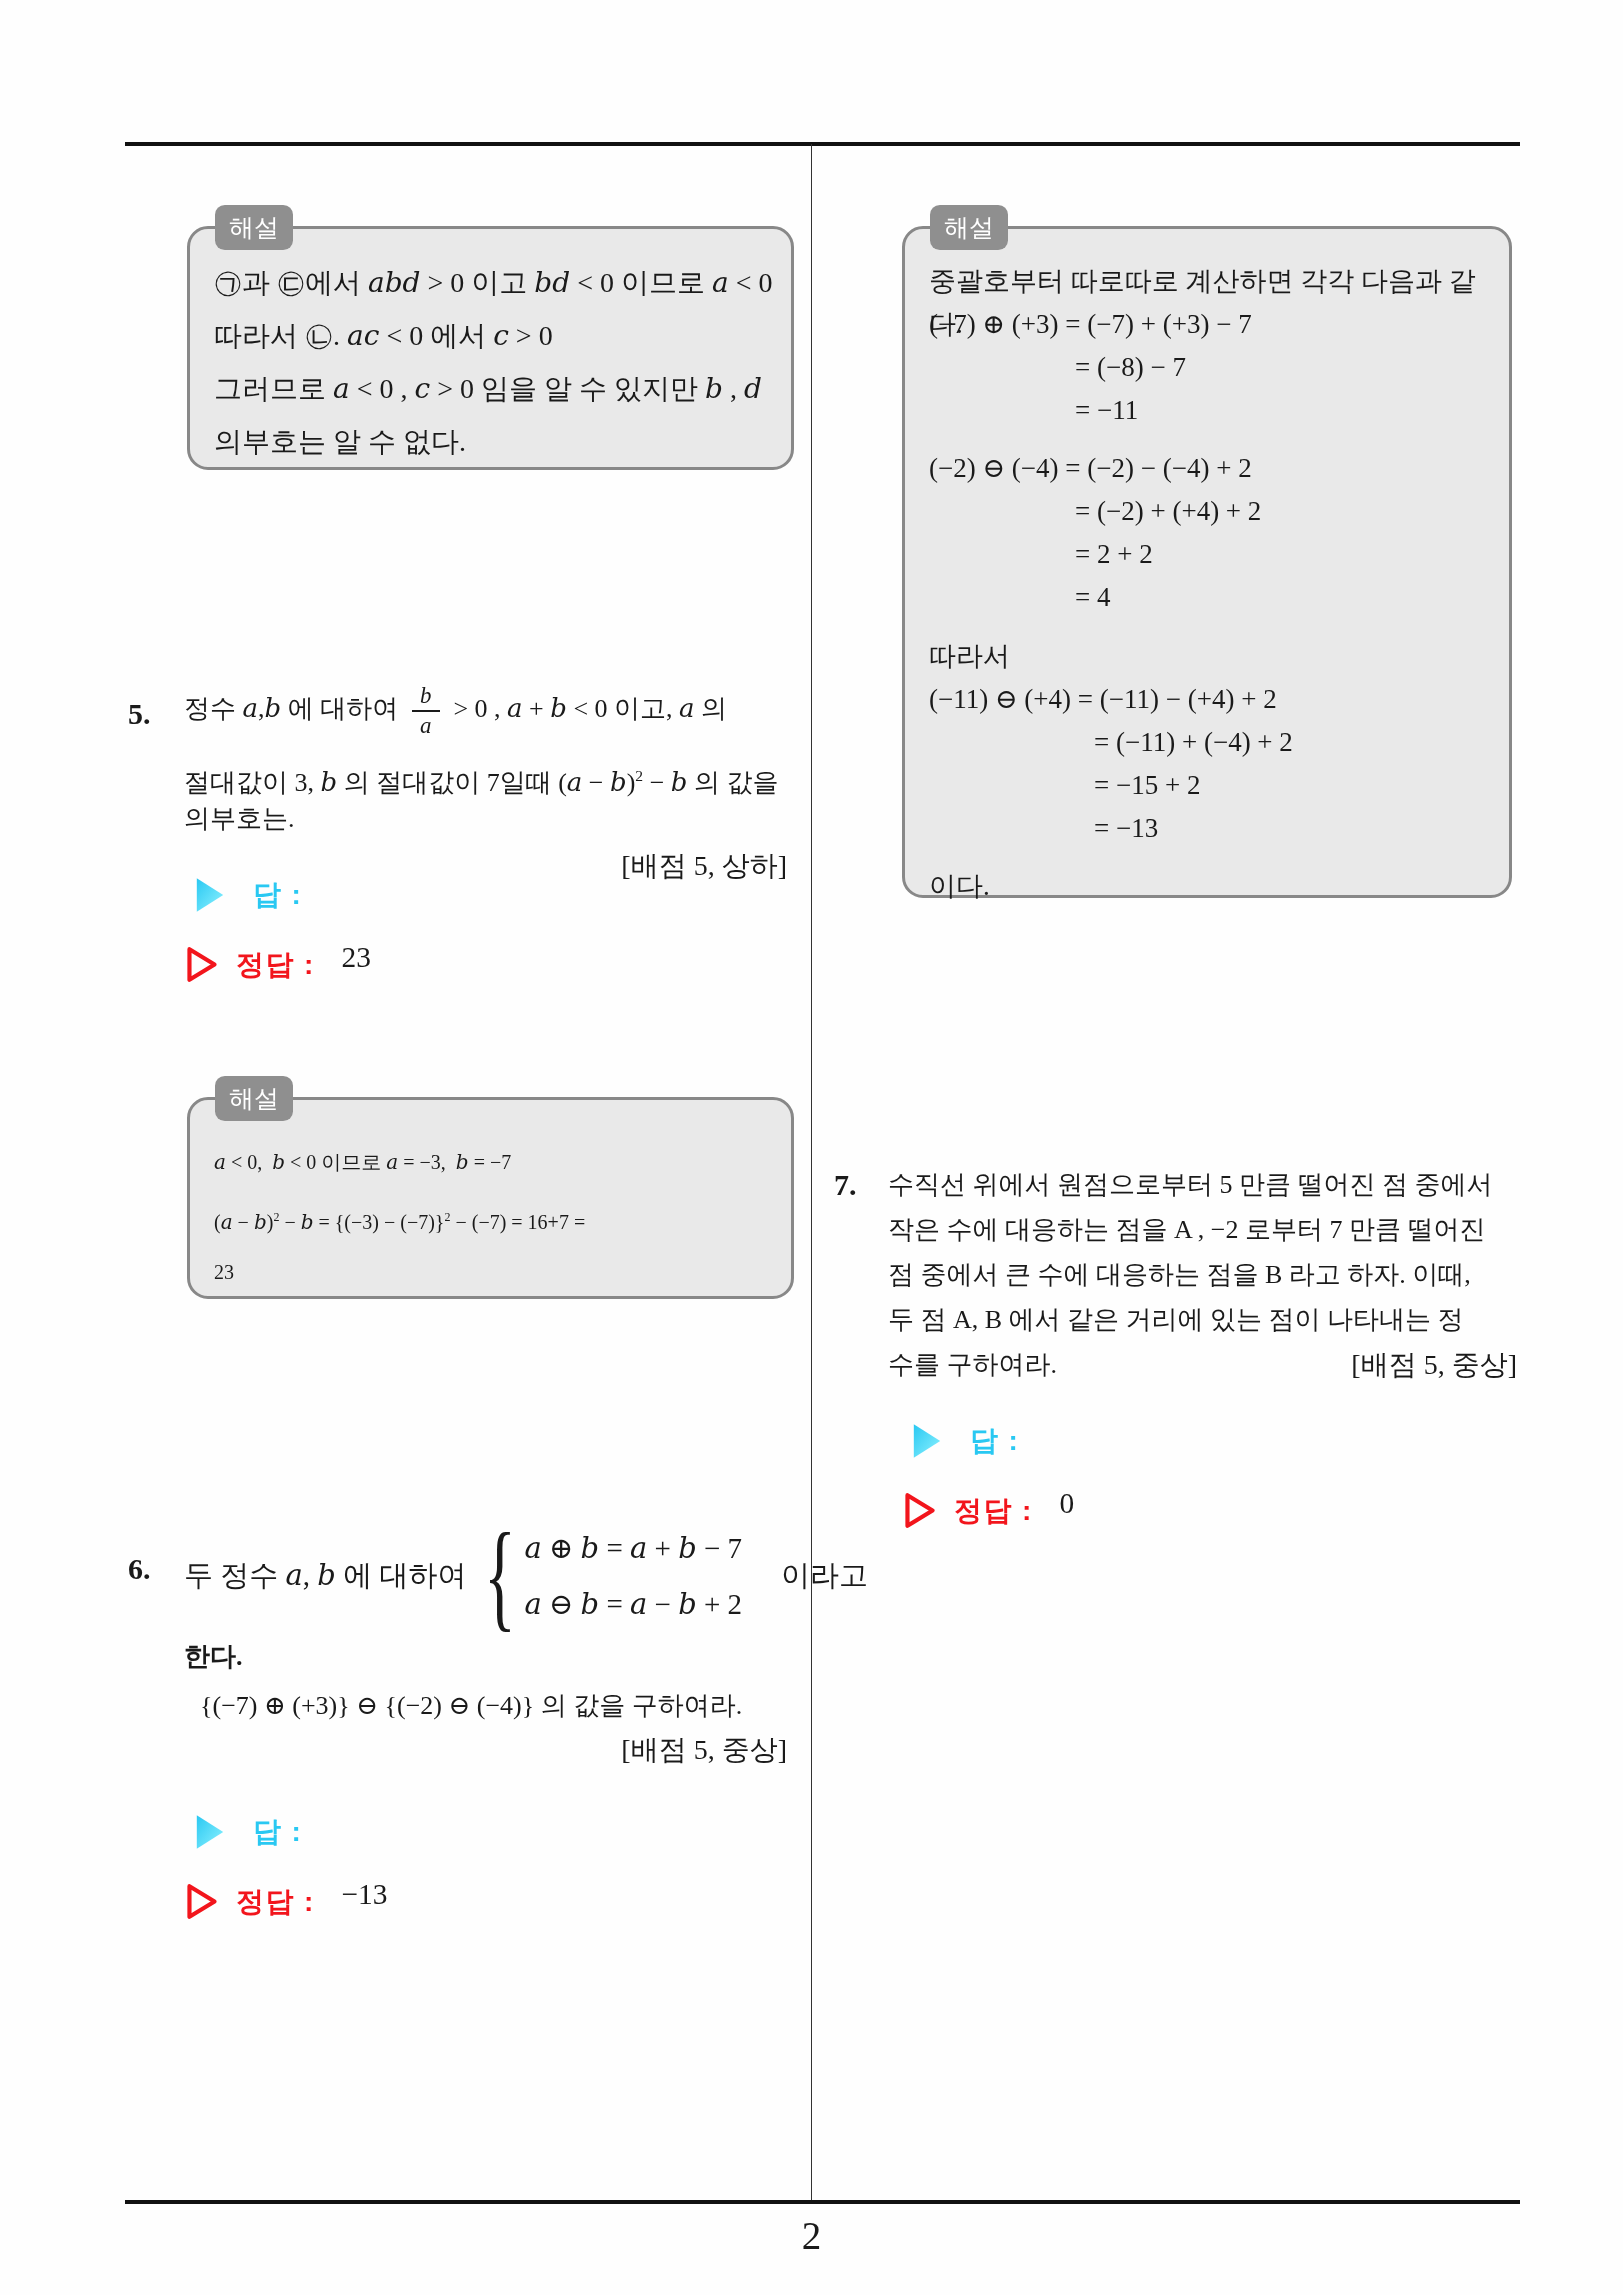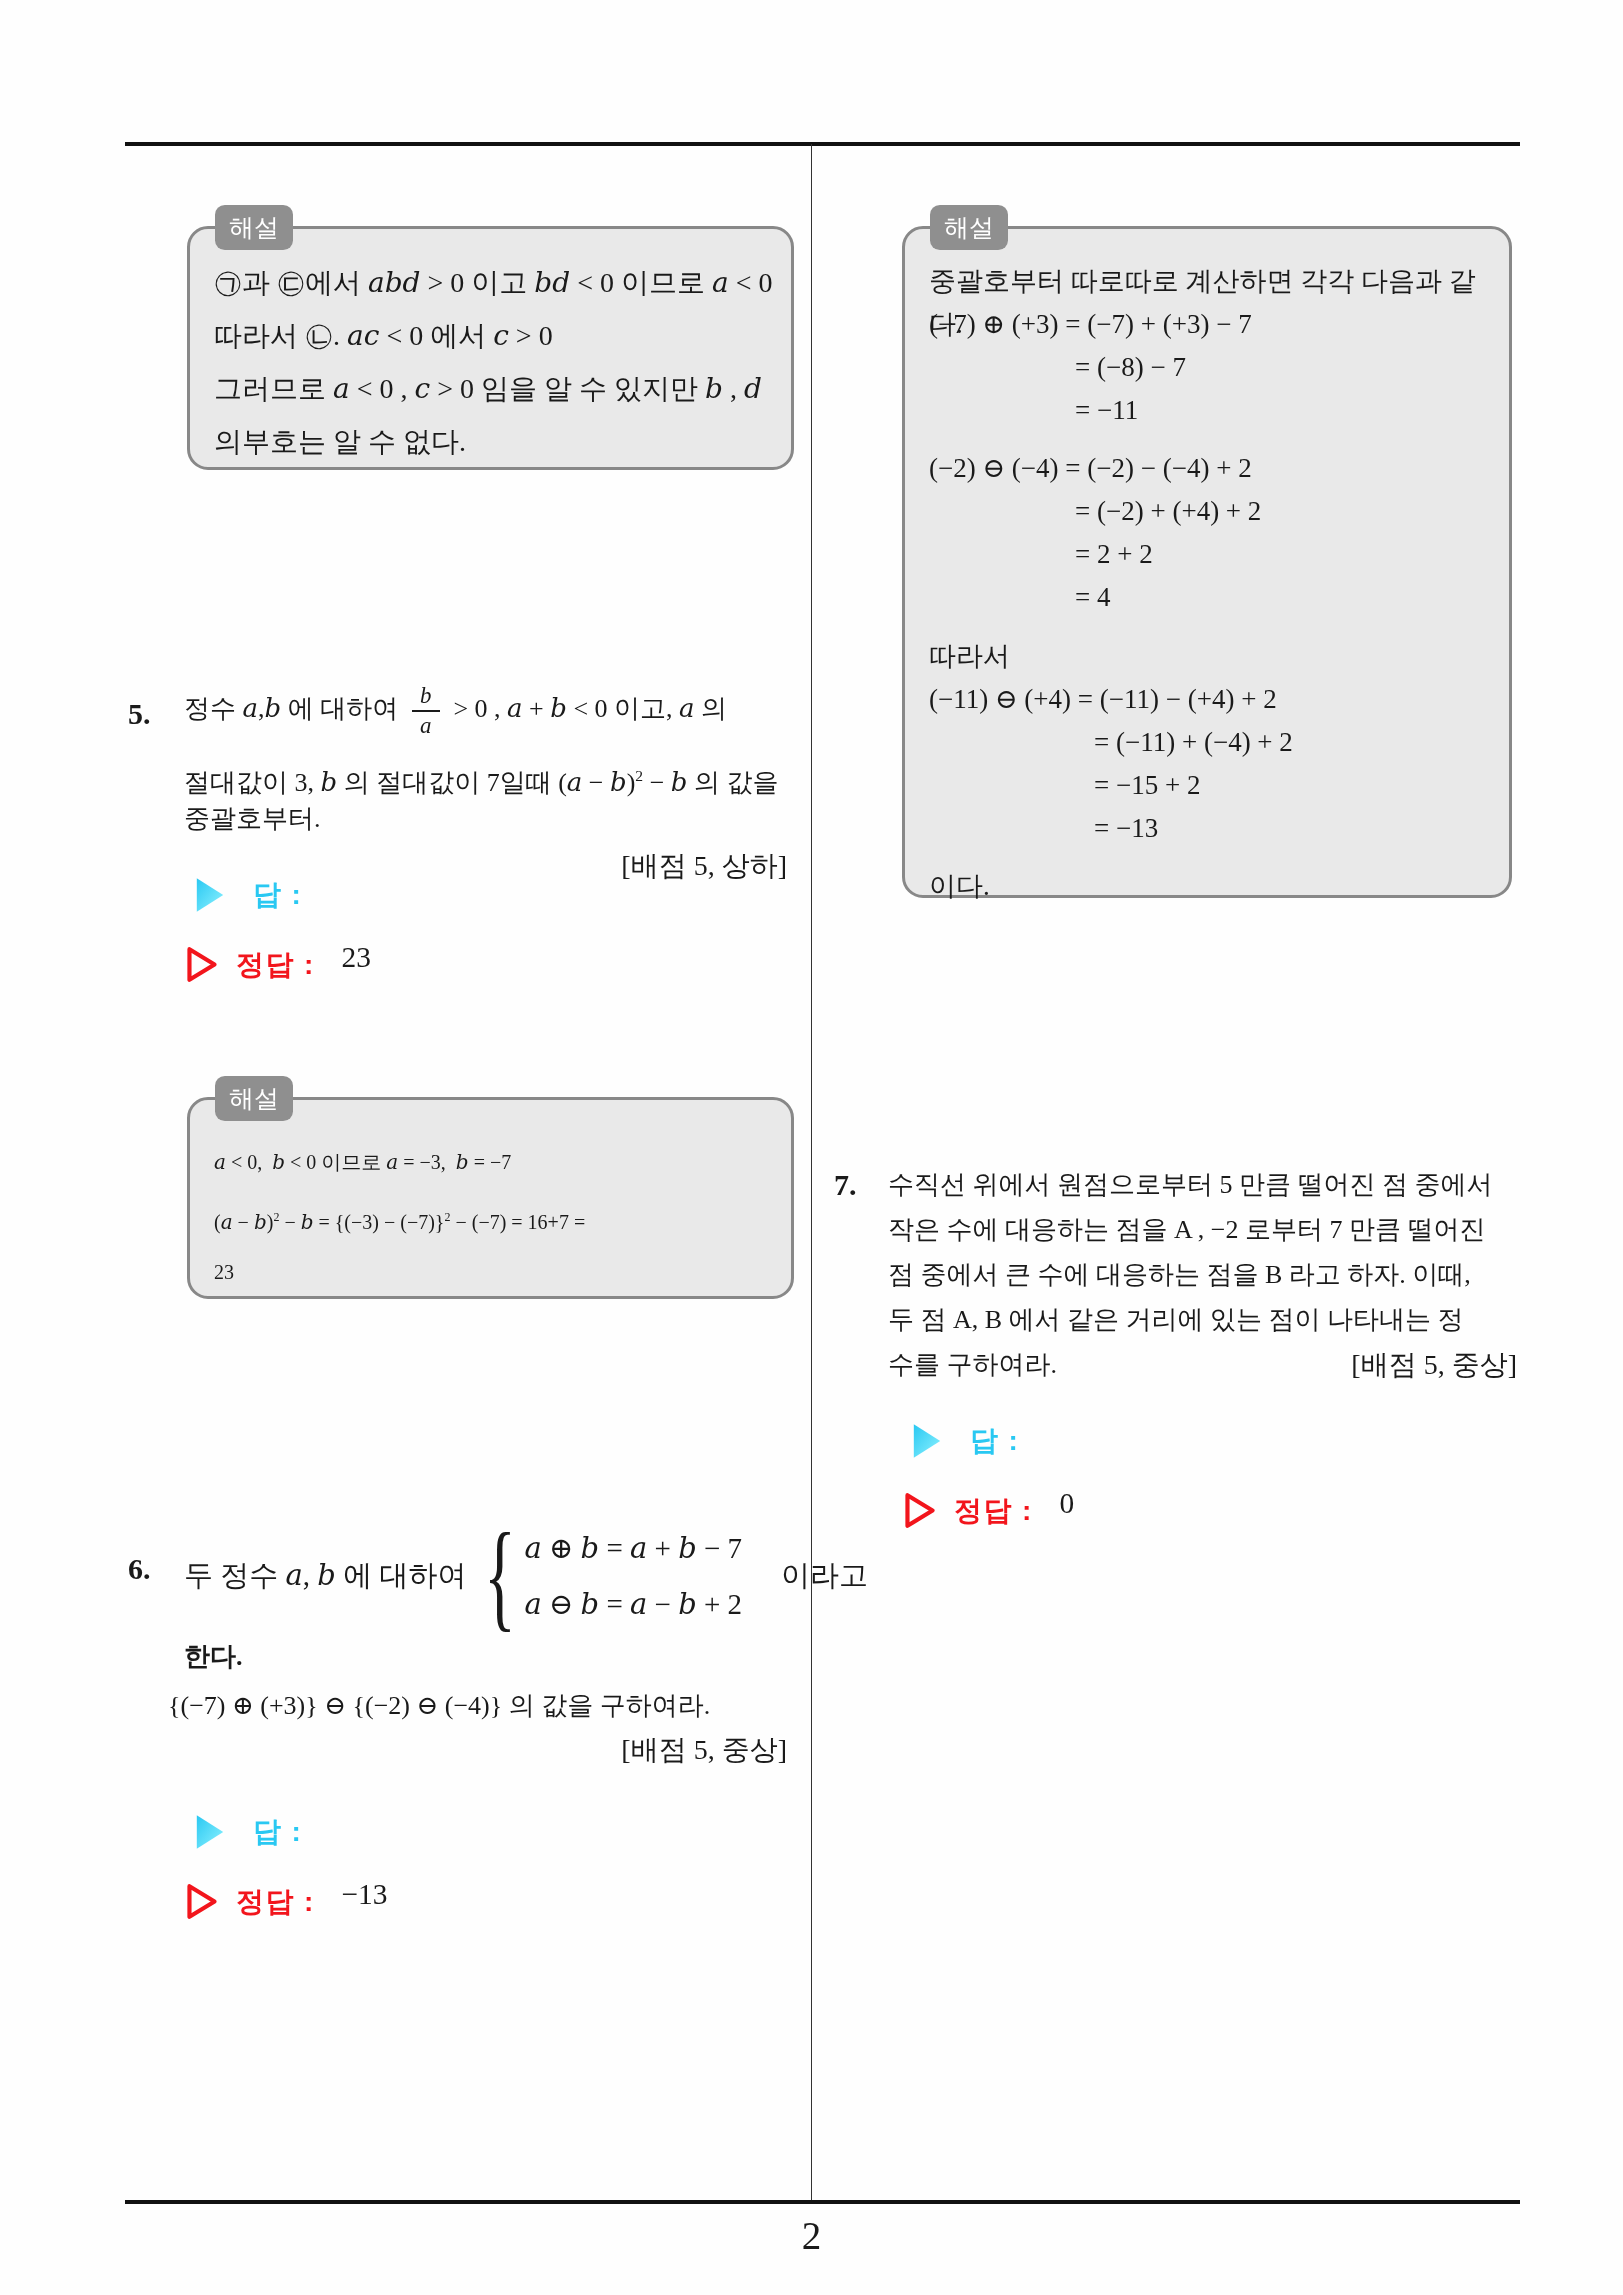--- a/index.html
+++ b/index.html
@@ -98,21 +98,21 @@
         <div class="bline ind0"><span class="seg-t">㉠과 ㉢에서 </span><span class="seg-i">abd</span><span class="seg-t"> &gt; 0 이고 </span><span class="seg-i">bd</span><span class="seg-t"> &lt; 0 이므로 </span><span class="seg-i">a</span><span class="seg-t"> &lt; 0</span></div>
         <div class="bline ind0"><span class="seg-t">따라서 ㉡. </span><span class="seg-i">ac</span><span class="seg-t"> &lt; 0 에서 </span><span class="seg-i">c</span><span class="seg-t"> &gt; 0</span></div>
         <div class="bline ind0"><span class="seg-t">그러므로 </span><span class="seg-i">a</span><span class="seg-t"> &lt; 0 , </span><span class="seg-i">c</span><span class="seg-t"> &gt; 0 임을 알 수 있지만 </span><span class="seg-i">b</span><span class="seg-t"> , </span><span class="seg-i">d</span></div>
         <div class="bline ind0"><span class="seg-t">의부호는 알 수 없다.</span></div>
       </div>
   </section>
 
   <span class="pnum" style="left:128px;top:694px;">5.</span>
   <div class="pline tall" style="left:184px;top:670px;"><span class="seg-t">정수 </span><span class="seg-i">a</span><span class="seg-t">,</span><span class="seg-i">b</span><span class="seg-t"> 에 대하여 </span><span class="frac"><span class="fn">b</span><span class="fd">a</span></span><span class="seg-t"> &gt; 0 , </span><span class="seg-i">a</span><span class="seg-t"> + </span><span class="seg-i">b</span><span class="seg-t"> &lt; 0 이고, </span><span class="seg-i">a</span><span class="seg-t"> 의</span></div>
   <div class="pline" style="left:184px;top:756px;"><span class="seg-t">절대값이 3, </span><span class="seg-i">b</span><span class="seg-t"> 의 절대값이 7일때 (</span><span class="seg-i">a</span><span class="seg-t"> − </span><span class="seg-i">b</span><span class="seg-t">)</span><span class="seg-sup">2</span><span class="seg-t"> − </span><span class="seg-i">b</span><span class="seg-t"> 의 값을</span></div>
-  <div class="pline" style="left:184px;top:799px;">중괄호부터.</div>
+  <div class="pline" style="left:184px;top:799px;">의부호는.</div>
   <div class="score" style="left:184px;top:846px;width:603px;">[배점 5,  상하]</div>
   <div class="ans-row" style="left:194px;top:876px;">
     <svg width="32" height="38" viewBox="0 0 46 54">
         <path d="M4 3 L42 27 L4 51 Z" fill="url(#cyg)"></path>
       </svg>
     <span class="ans-label">답 :</span>
   </div>
   <div class="cor-row" style="left:185px;top:945px;">
     <svg class="tri-hollow" width="34" height="39" viewBox="0 0 48 56">
         <path d="M6 6 L42 28 L6 50 Z"></path>
@@ -138,21 +138,21 @@
     <div class="cases">
       <span class="brace">{</span>
       <div class="eqs">
         <div class="eq"><span class="seg-i">a</span><span class="seg-t"> ⊕ </span><span class="seg-i">b</span><span class="seg-t"> = </span><span class="seg-i">a</span><span class="seg-t"> + </span><span class="seg-i">b</span><span class="seg-t"> − 7</span></div>
         <div class="eq"><span class="seg-i">a</span><span class="seg-t"> ⊖ </span><span class="seg-i">b</span><span class="seg-t"> = </span><span class="seg-i">a</span><span class="seg-t"> − </span><span class="seg-i">b</span><span class="seg-t"> + 2</span></div>
       </div>
     </div>
     <span class="p6suffix">이라고</span>
   </div>
   <div class="pline" style="left:184px;top:1637px;font-weight:bold;">한다.</div>
-  <div class="pline" style="left:168px;top:1686px;"><span class="seg-t">{(−7) ⊕ (+3)} ⊖ {(−2) ⊖ (−4)} 의 값을 구하여라.</span></div>
+  <div class="pline" style="left:200px;top:1686px;"><span class="seg-t">{(−7) ⊕ (+3)} ⊖ {(−2) ⊖ (−4)} 의 값을 구하여라.</span></div>
   <div class="score" style="left:184px;top:1730px;width:603px;">[배점 5,  중상]</div>
   <div class="ans-row" style="left:194px;top:1813px;">
     <svg width="32" height="38" viewBox="0 0 46 54">
         <path d="M4 3 L42 27 L4 51 Z" fill="url(#cyg)"></path>
       </svg>
     <span class="ans-label">답 :</span>
   </div>
   <div class="cor-row" style="left:185px;top:1882px;">
     <svg class="tri-hollow" width="34" height="39" viewBox="0 0 48 56">
         <path d="M6 6 L42 28 L6 50 Z"></path>

